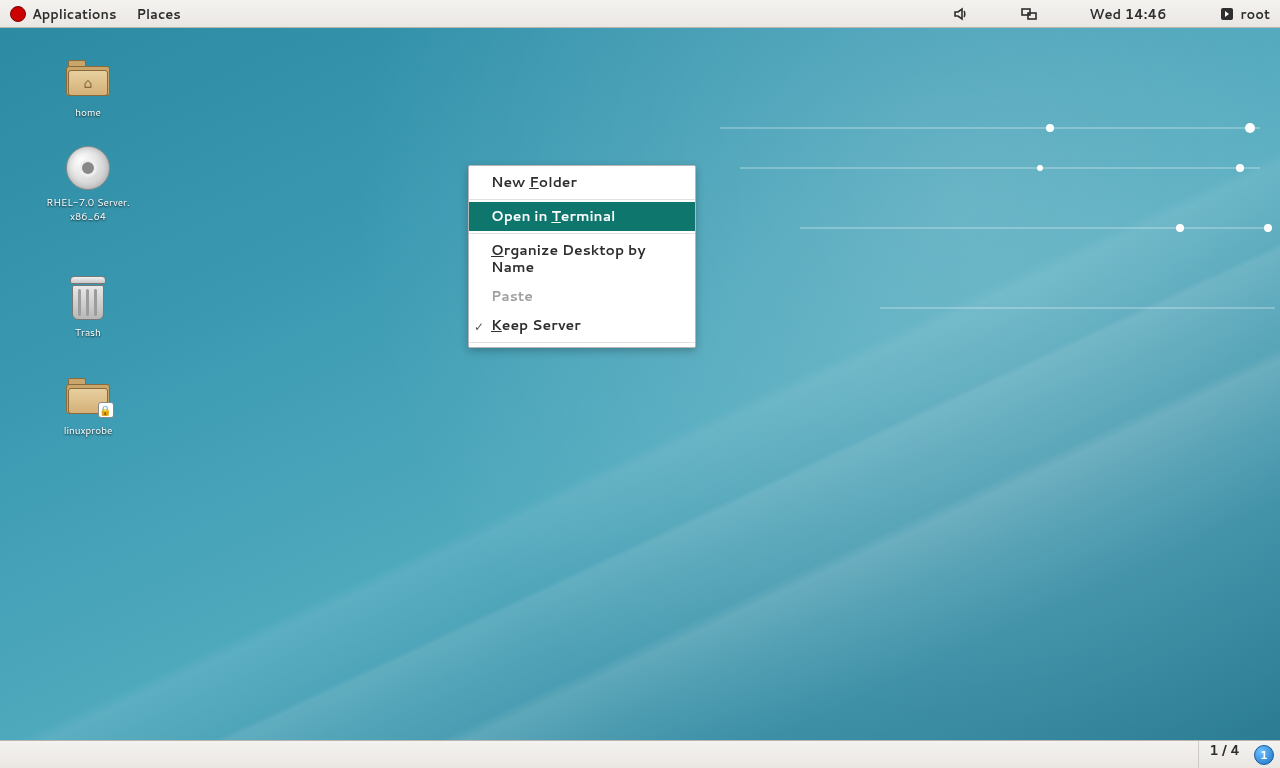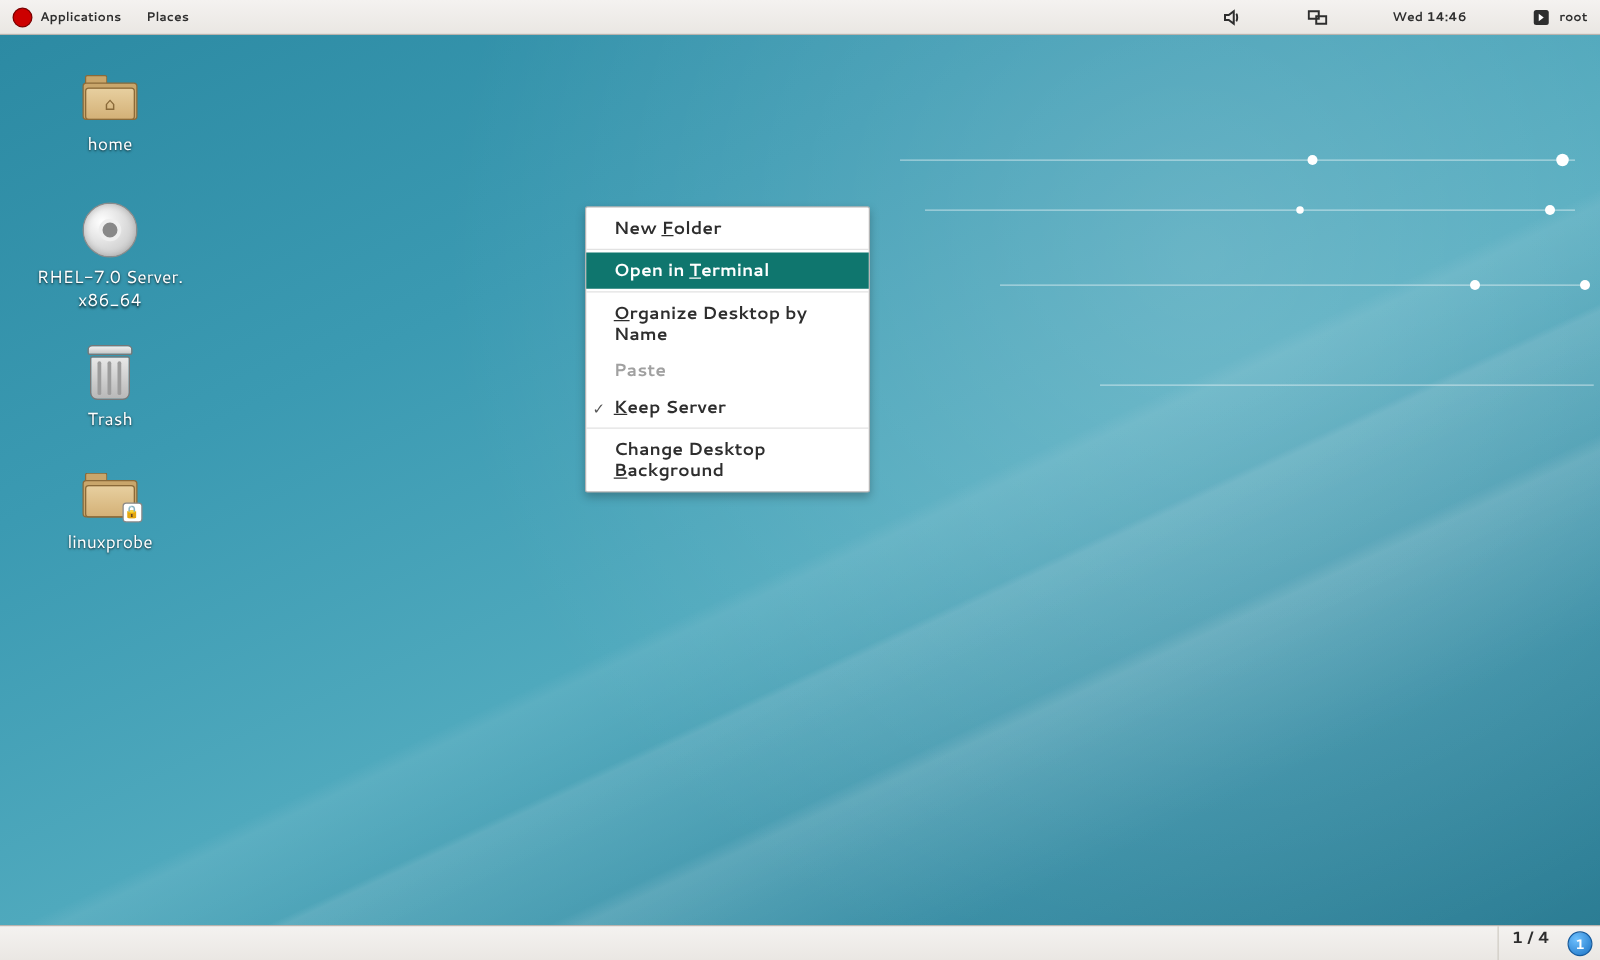--- a/index.html
+++ b/index.html
@@ -4,21 +4,21 @@
 <style>
 * { margin: 0; padding: 0; box-sizing: border-box; font-family: "Cantarell", "DejaVu Sans", sans-serif; }
 html, body { width: 1280px; height: 768px; overflow: hidden; }
 
 
 .top-panel {
   position: absolute; top: 0; left: 0; right: 0; height: 28px;
   background: linear-gradient(#f4f2f0, #eae7e3);
   border-bottom: 1px solid #b8b4ae;
   display: flex; align-items: flex-start;
-  font-size: 10px; font-weight: bold; color: #2e2e2e;
+  font-size: 13px; font-weight: bold; color: #2e2e2e;
   z-index: 100;
 }
 .panel-left, .panel-right { display: flex; align-items: center; height: 100%; }
 .panel-right { margin-left: auto; gap: 32px; }
 .panel-item { padding: 0 10px; height: 100%; display: flex; align-items: center; gap: 6px; cursor: pointer; }
 .rh-logo { width: 16px; height: 16px; border-radius: 50%; background: #cc0000; border: 1px solid #7a0000; display:inline-block; }
 
 
 .ico { width: 16px; height: 16px; display: inline-flex; align-items: center; justify-content: center; }
 .ico svg { stroke: #2e2e2e; fill: none; stroke-width: 1.6; }
@@ -40,21 +40,21 @@
     linear-gradient(155deg, transparent 70%, rgba(255,255,255,0.12) 71%, transparent 82%);
   pointer-events: none;
 }
 .deco-lines { position: absolute; right: 0; top: 40px; width: 600px; height: 400px; pointer-events: none; }
 .deco-lines line { stroke: rgba(255,255,255,0.5); stroke-width: 1; }
 .deco-lines circle { fill: #fff; }
 
 
 .dicon { position: absolute; width: 130px; text-align: center; cursor: pointer; }
 .dicon .glyph { width: 48px; height: 48px; margin: 0 auto 4px; display: flex; align-items: center; justify-content: center; }
-.dicon .label { color: #fff; font-size: 14px; text-shadow: 0 1px 2px rgba(0,0,0,0.8); line-height: 1.35; white-space: pre-line; text-align: center; }
+.dicon .label { color: #fff; font-size: 10px; text-shadow: 0 1px 2px rgba(0,0,0,0.8); line-height: 1.35; white-space: pre-line; text-align: center; }
 
 
 .folder-shape { width: 44px; height: 36px; position: relative; }
 .folder-shape .back { position:absolute; inset:0; top:6px; background:#c9a66b; border:1px solid #8a6a39; border-radius:3px; }
 .folder-shape .tab  { position:absolute; top:0; left:2px; width:18px; height:10px; background:#c9a66b; border:1px solid #8a6a39; border-bottom:none; border-radius:2px 2px 0 0; }
 .folder-shape .front{ position:absolute; left:2px; right:2px; bottom:0; height:26px; background:linear-gradient(#e7cf9f,#d4b177); border:1px solid #8a6a39; border-radius:3px; display:flex; align-items:center; justify-content:center; }
 .folder-shape .home-mark { font-size:14px; color:#8a6a39; }
 .lock-badge { position:absolute; right:-4px; bottom:-4px; width:16px; height:16px; background:#fff; border:1px solid #888; border-radius:3px; display:flex; align-items:center; justify-content:center; font-size:10px; color:#555; }
 
 
@@ -162,21 +162,21 @@
           <div class="tab"></div>
           <div class="back"></div>
           <div class="front">
             <span class="home-mark">⌂</span>
           </div>
         </div>
     </div>
     <div class="label">home</div>
   </div>
 
-  <div class="dicon" style="left:23px; top:132px">
+  <div class="dicon" style="left:23px; top:116px">
     <div class="glyph">
         <div class="disc-shape"></div>
       </div>
     <div class="label">RHEL-7.0 Server.
 x86_64</div>
   </div>
 
   <div class="dicon" style="left:23px; top:246px">
     <div class="glyph">
         <div class="trash-shape">
@@ -212,23 +212,20 @@
       <span><span></span><span class="mnemonic">O</span><span>rganize Desktop by Name</span></span>
     </div>
     <div class="menu-item disabled">
       <span><span></span><span>P</span><span>aste</span></span>
     </div>
     <div class="menu-item">
       <span class="menu-check">✓</span>
       <span><span></span><span class="mnemonic">K</span><span>eep Server</span></span>
     </div>
     <div class="menu-sep"></div>
-    <div class="menu-item">
-      <span><span>Change Desktop </span><span class="mnemonic">B</span><span>ackground</span></span>
-    </div>
   </div>
 </div>
 
 <div class="bottom-panel">
   <div class="ws-indicator">
     <span>1 / 4</span>
   </div>
   <div class="ws-orb">
     <span>1</span>
   </div>

